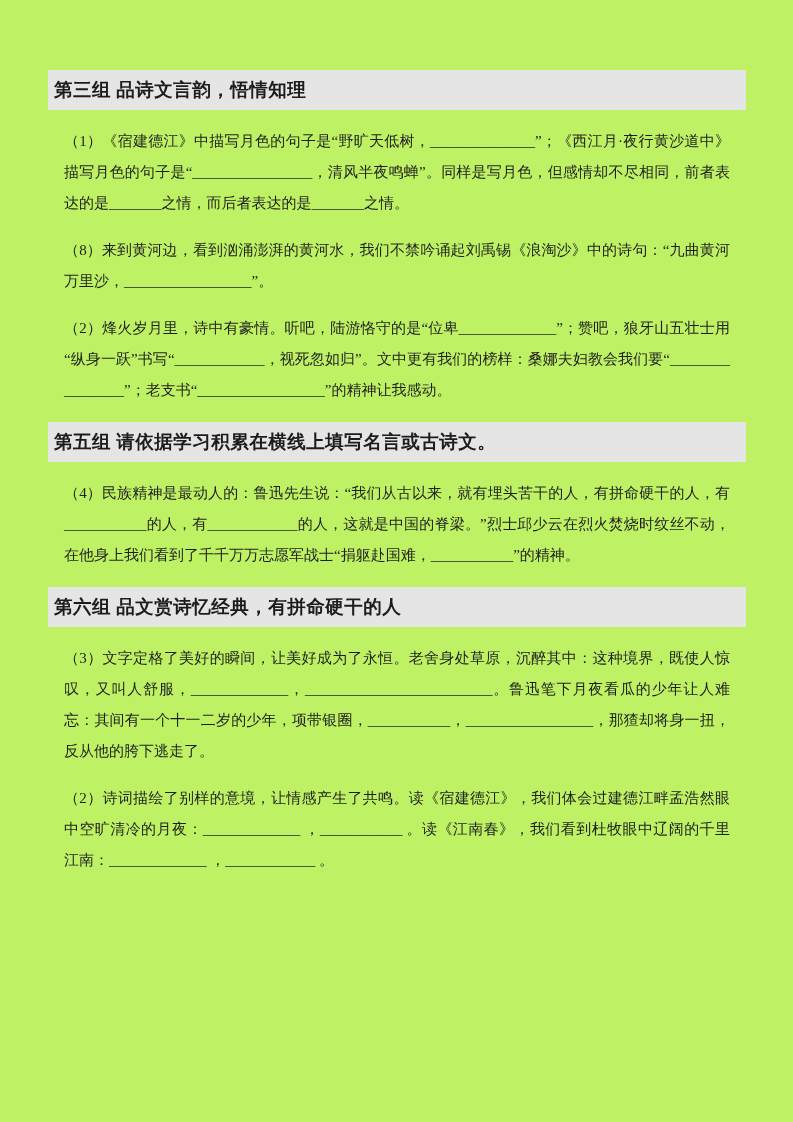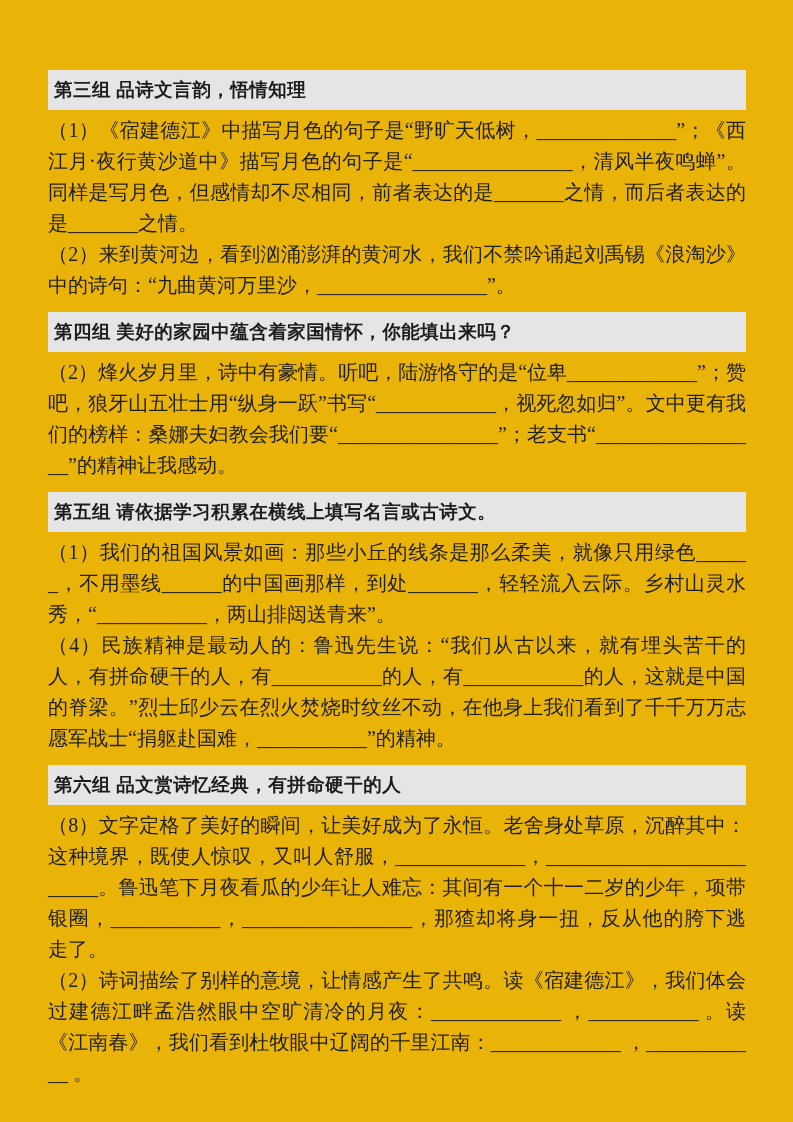--- a/index.html
+++ b/index.html
@@ -4,21 +4,21 @@
 <style>
   html, body {
     margin: 0;
     padding: 0;
     background: #ffffff;
   }
   .page {
     position: relative;
     width: 793px;
     height: 1122px;
-    background: #eab308;
+    background: #bef264;
     overflow: hidden;
     font-family: "Liberation Serif", "DejaVu Serif", serif;
     color: #1f1f1f;
   }
   .content {
     padding: 70px 47px 0 48px;
   }
   .sec {
     margin-bottom: 11px;
   }
@@ -26,52 +26,50 @@
     background: #e5e5e5;
     font-weight: 700;
     font-size: 18.5px;
     line-height: 24px;
     padding: 8px 4px 8px 6px;
     margin-bottom: 5px;
     color: #1c1c1c;
     letter-spacing: 0.5px;
   }
   .sec p {
-    margin: 0;
-    font-size: 20px;
+    margin: 16px;
+    font-size: 15px;
     line-height: 31px;
     text-align: justify;
     text-justify: inter-ideograph;
     word-break: break-all;
     color: #1f1f1f;
   }
 </style>
 </head>
 <body>
 
 <div class="page">
   <div class="content">
 
     <section class="sec">
       <div class="sec-header">第三组 品诗文言韵，悟情知理</div>
       <p>（1）《宿建德江》中描写月色的句子是“野旷天低树，______________”；《西江月·夜行黄沙道中》描写月色的句子是“________________，清风半夜鸣蝉”。同样是写月色，但感情却不尽相同，前者表达的是_______之情，而后者表达的是_______之情。</p>
-      <p>（2）来到黄河边，看到汹涌澎湃的黄河水，我们不禁吟诵起刘禹锡《浪淘沙》中的诗句：“九曲黄河万里沙，_________________”。</p>
+      <p>（8）来到黄河边，看到汹涌澎湃的黄河水，我们不禁吟诵起刘禹锡《浪淘沙》中的诗句：“九曲黄河万里沙，_________________”。</p>
     </section>
 
     <section class="sec">
-      <div class="sec-header">第四组 美好的家园中蕴含着家国情怀，你能填出来吗？</div>
       <p>（2）烽火岁月里，诗中有豪情。听吧，陆游恪守的是“位卑_____________”；赞吧，狼牙山五壮士用“纵身一跃”书写“____________，视死忽如归”。文中更有我们的榜样：桑娜夫妇教会我们要“________________”；老支书“_________________”的精神让我感动。</p>
     </section>
 
     <section class="sec">
       <div class="sec-header">第五组 请依据学习积累在横线上填写名言或古诗文。</div>
-      <p>（1）我们的祖国风景如画：那些小丘的线条是那么柔美，就像只用绿色______，不用墨线______的中国画那样，到处_______，轻轻流入云际。乡村山灵水秀，“___________，两山排闼送青来”。</p>
       <p>（4）民族精神是最动人的：鲁迅先生说：“我们从古以来，就有埋头苦干的人，有拼命硬干的人，有___________的人，有____________的人，这就是中国的脊梁。”烈士邱少云在烈火焚烧时纹丝不动，在他身上我们看到了千千万万志愿军战士“捐躯赴国难，___________”的精神。</p>
     </section>
 
     <section class="sec">
       <div class="sec-header">第六组 品文赏诗忆经典，有拼命硬干的人</div>
-      <p>（8）文字定格了美好的瞬间，让美好成为了永恒。老舍身处草原，沉醉其中：这种境界，既使人惊叹，又叫人舒服，_____________，_________________________。鲁迅笔下月夜看瓜的少年让人难忘：其间有一个十一二岁的少年，项带银圈，___________，_________________，那猹却将身一扭，反从他的胯下逃走了。</p>
+      <p>（3）文字定格了美好的瞬间，让美好成为了永恒。老舍身处草原，沉醉其中：这种境界，既使人惊叹，又叫人舒服，_____________，_________________________。鲁迅笔下月夜看瓜的少年让人难忘：其间有一个十一二岁的少年，项带银圈，___________，_________________，那猹却将身一扭，反从他的胯下逃走了。</p>
       <p>（2）诗词描绘了别样的意境，让情感产生了共鸣。读《宿建德江》，我们体会过建德江畔孟浩然眼中空旷清冷的月夜：_____________ ，___________ 。读《江南春》，我们看到杜牧眼中辽阔的千里江南：_____________ ，____________ 。</p>
     </section>
 
   </div>
 </div>
 
 </body></html>

